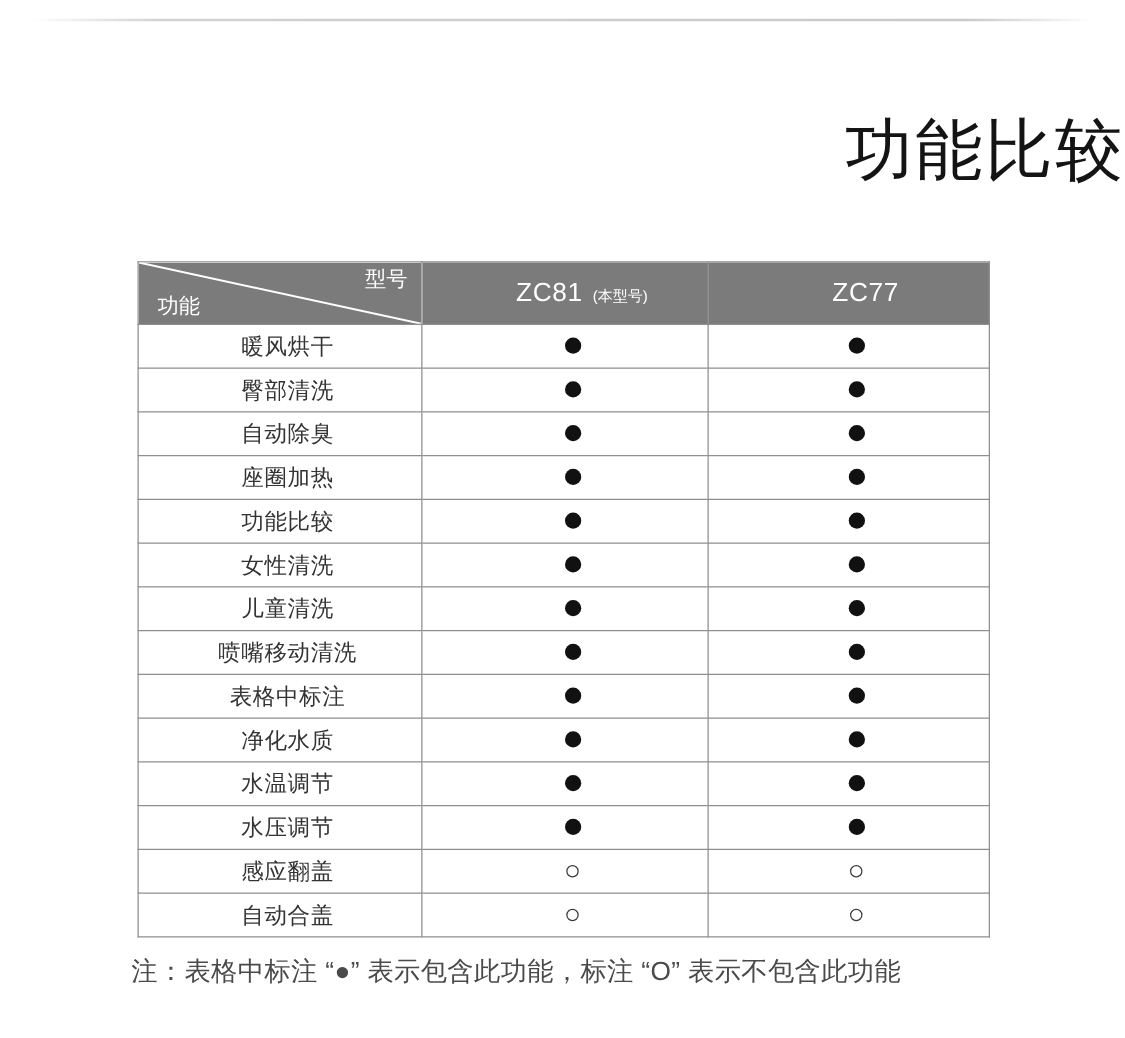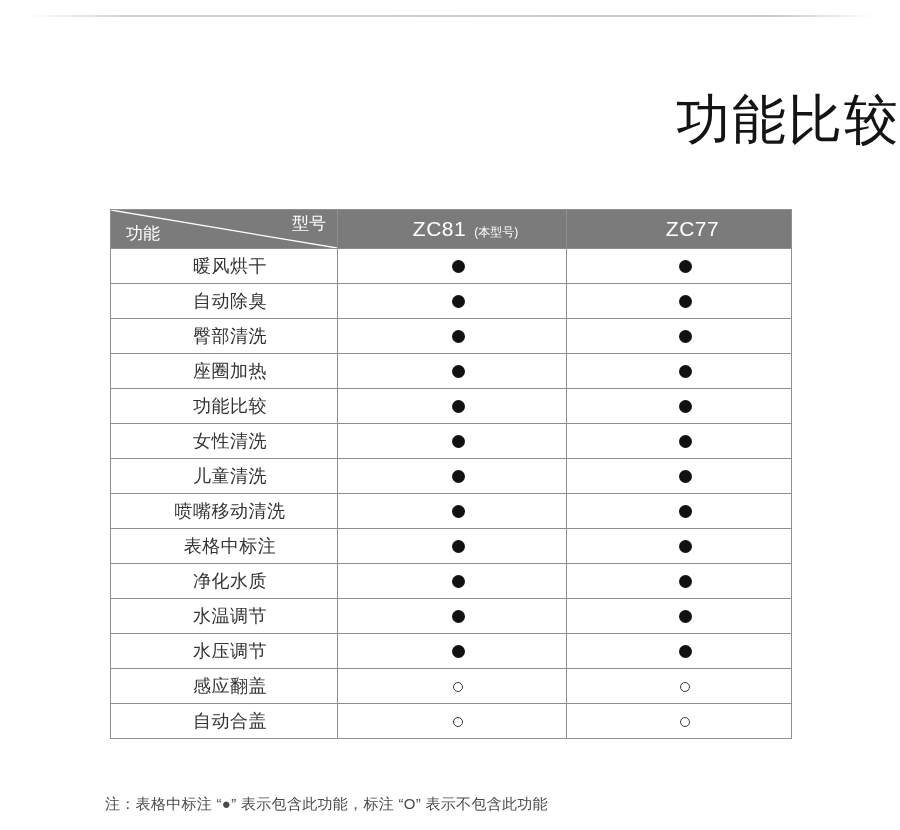--- a/index.html
+++ b/index.html
@@ -41,21 +41,21 @@
     width:681px;
     border-collapse:collapse;
     table-layout:fixed;
   }
   table.cmp th,table.cmp td{
     border:1px solid var(--border);
   }
   thead th{
     background:var(--header-bg);
     color:var(--header-text);
-    height:39px;
+    height:50px;
     font-weight:normal;
     text-align:center;
     vertical-align:middle;
     border-color:var(--header-divider);
     border-bottom-color:var(--border);
   }
   th.model-head .model-name{font-size:21px;letter-spacing:0.5px;margin-left:27px;}
   th.model-head .model-suffix{font-size:12px;margin-left:8px;}
   th.corner-cell{position:relative;padding:0;}
   th.corner-cell svg{position:absolute;top:0;left:0;width:100%;height:100%;display:block;}
@@ -89,24 +89,23 @@
     background:var(--dot);
   }
   .dot.hollow{
     width:10px;height:10px;
     border:1.5px solid #3a3a3a;
     background:#ffffff;
   }
   .note{
     position:absolute;
     left:105px;top:763px;
-    font-size:15px;
+    font-size:21px;
     color:var(--note-text);
     letter-spacing:0.3px;
-    margin-top:32px;
   }
 </style>
 </head>
 <body>
 
 <div class="page">
 
   <div class="top-divider"></div>
 
   <h1 class="title">功能比较</h1>
@@ -134,26 +133,26 @@
         </th>
       </tr>
     </thead>
     <tbody id="table-body">
         <tr>
           <td class="feature-cell">暖风烘干</td>
           <td><span class="dot filled"></span></td>
           <td><span class="dot filled"></span></td>
         </tr>
         <tr>
+          <td class="feature-cell">臀部清洗</td>
+          <td><span class="dot filled"></span></td>
+          <td><span class="dot filled"></span></td>
+        </tr>
+        <tr>
           <td class="feature-cell">自动除臭</td>
-          <td><span class="dot filled"></span></td>
-          <td><span class="dot filled"></span></td>
-        </tr>
-        <tr>
-          <td class="feature-cell">臀部清洗</td>
           <td><span class="dot filled"></span></td>
           <td><span class="dot filled"></span></td>
         </tr>
         <tr>
           <td class="feature-cell">座圈加热</td>
           <td><span class="dot filled"></span></td>
           <td><span class="dot filled"></span></td>
         </tr>
         <tr>
           <td class="feature-cell">功能比较</td>

